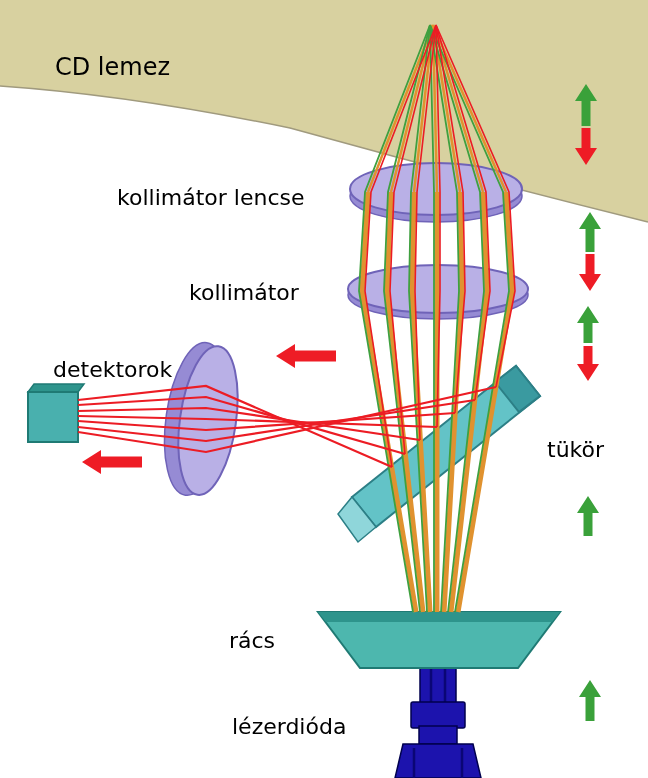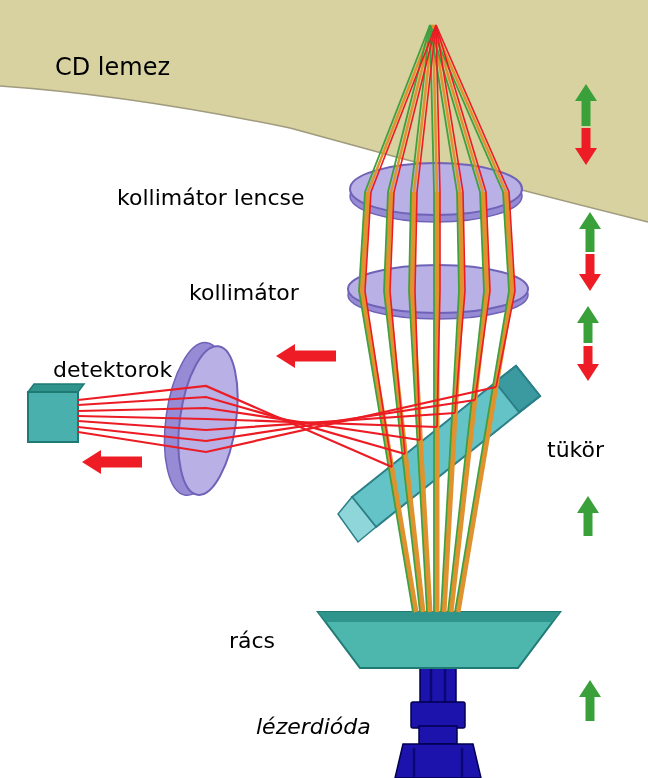--- a/index.html
+++ b/index.html
@@ -134,15 +134,15 @@
       <polygon points="82,462 101,450 101,456.5 142,456.5 142,467.5 101,467.5 101,474"></polygon>
     </g>
   </svg>
 
   <div class="label label-cd" style="left:55px;top:54px;">CD lemez</div>
   <div class="label" style="left:117px;top:186px;">kollimátor lencse</div>
   <div class="label" style="left:173px;top:281px;margin-left:16px;">kollimátor</div>
   <div class="label" style="left:5px;top:358px;margin-left:48px;">detektorok</div>
   <div class="label" style="left:547px;top:438px;">tükör</div>
   <div class="label" style="left:229px;top:629px;">rács</div>
-  <div class="label" style="left:256px;top:715px;font-style:italic;">lézerdióda</div>
+  <div class="label" style="left:232px;top:715px;">lézerdióda</div>
 
 </div>
 
 </body></html>

